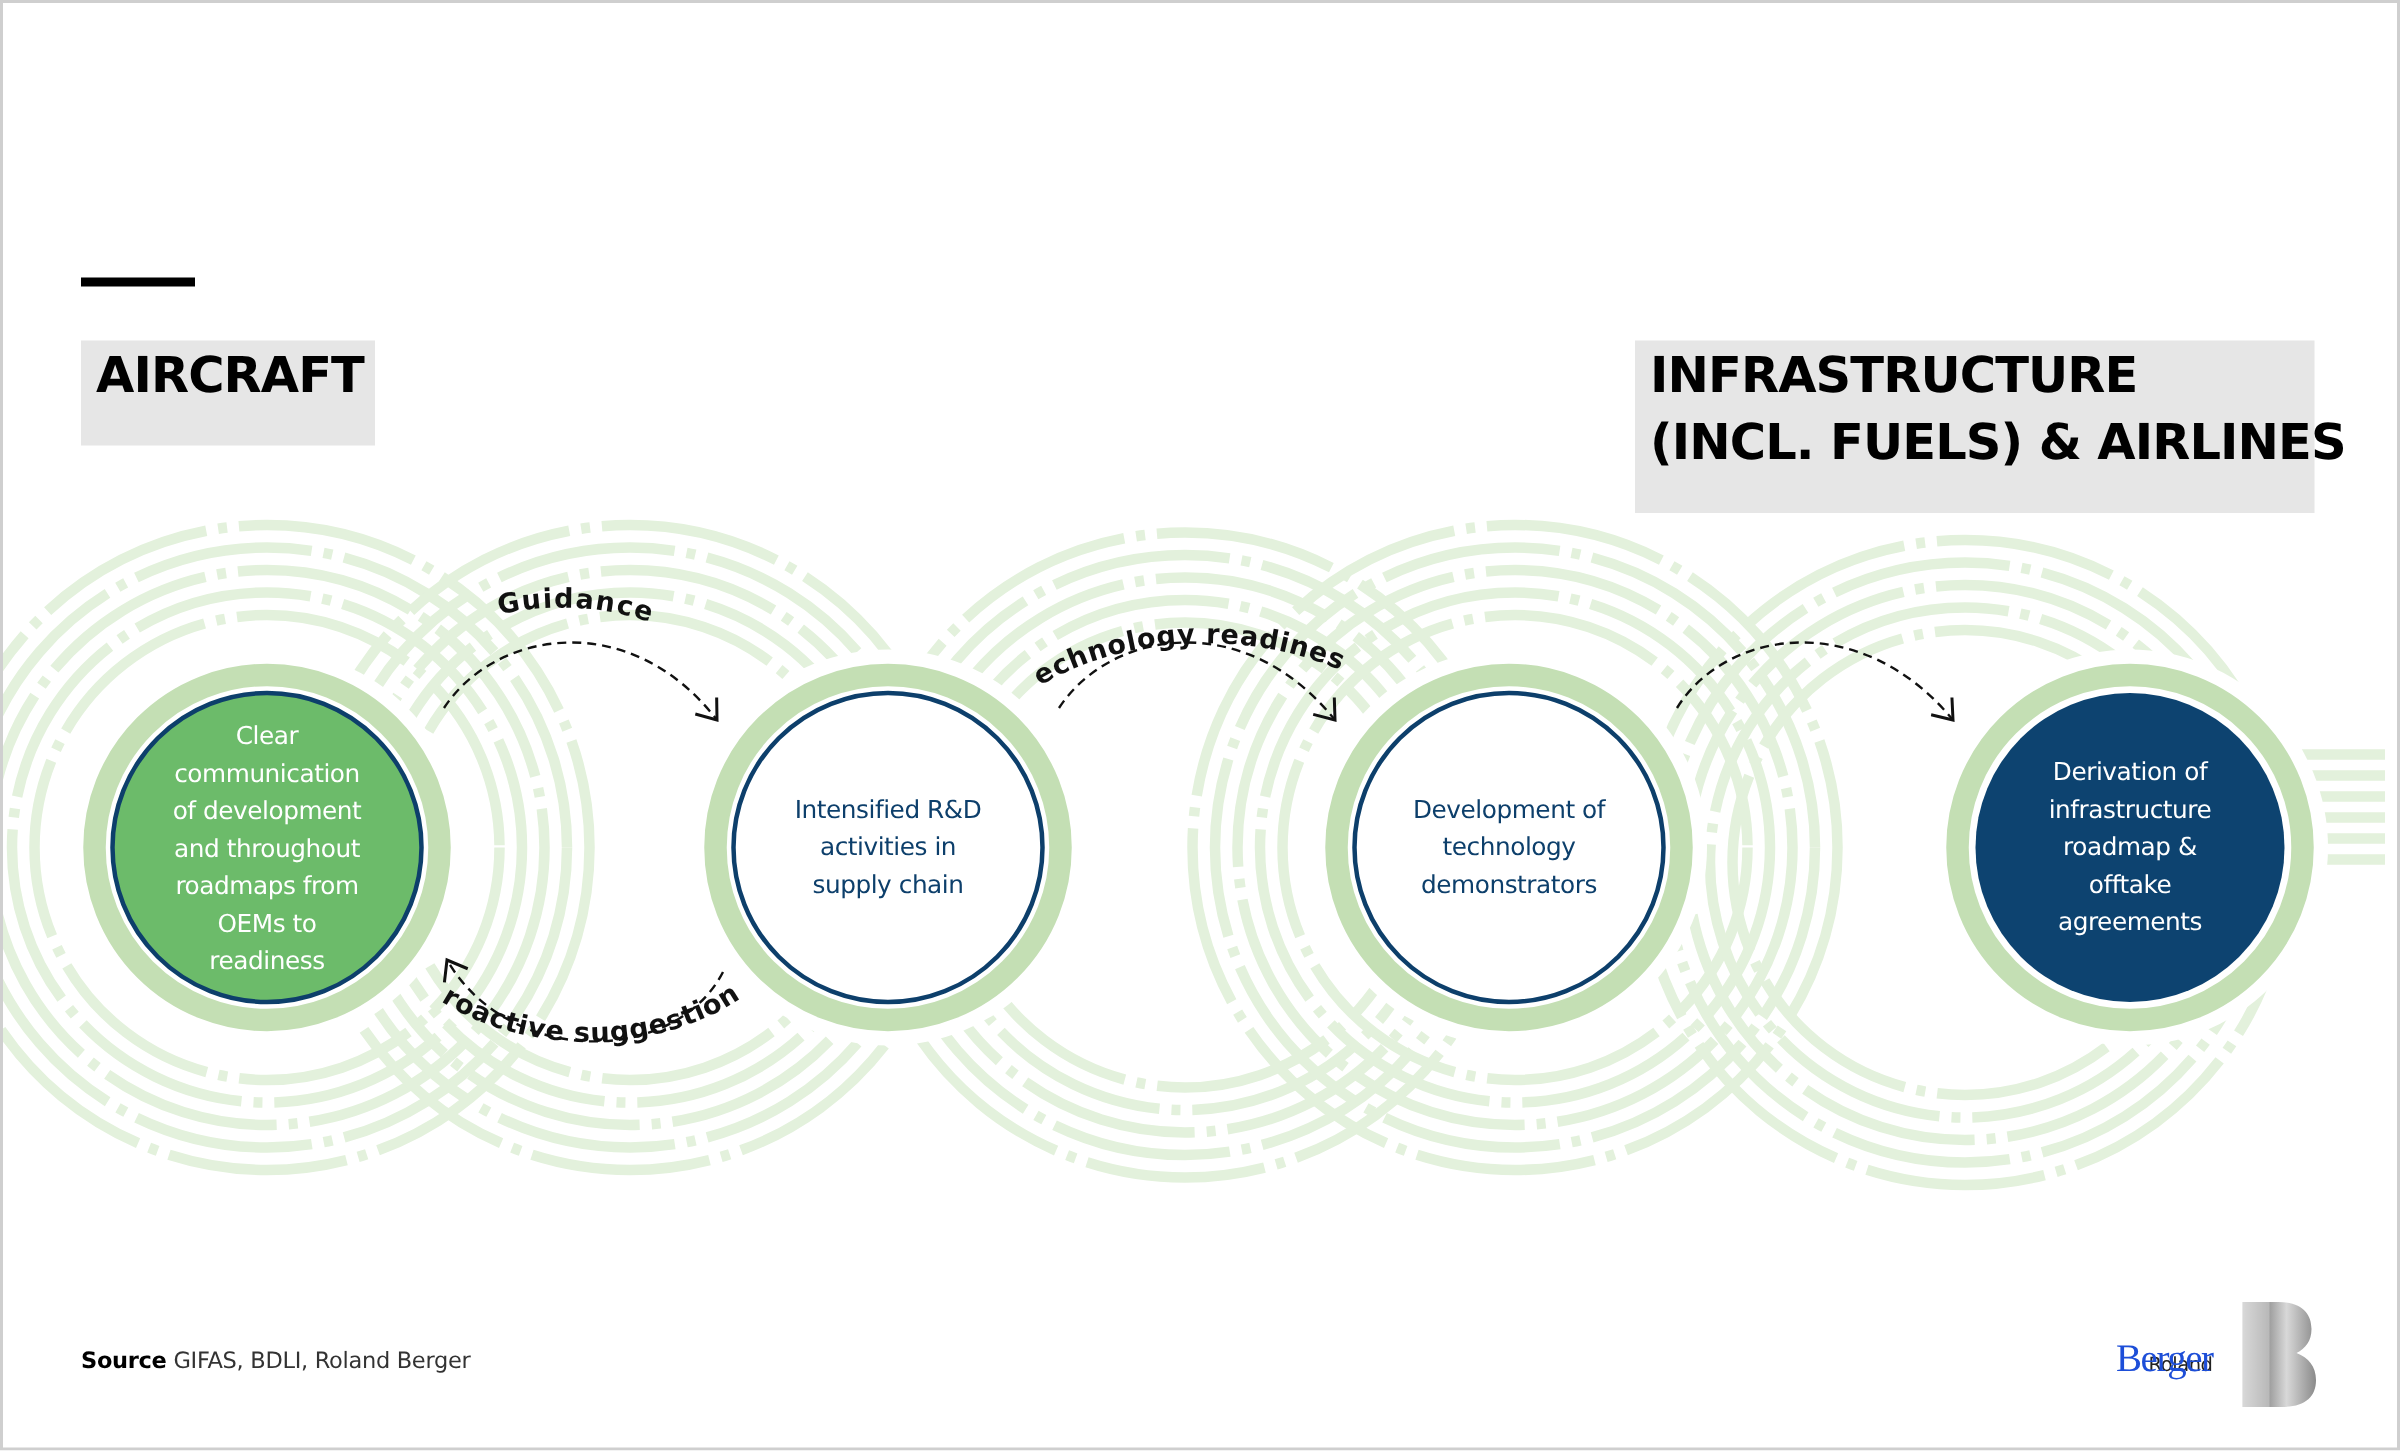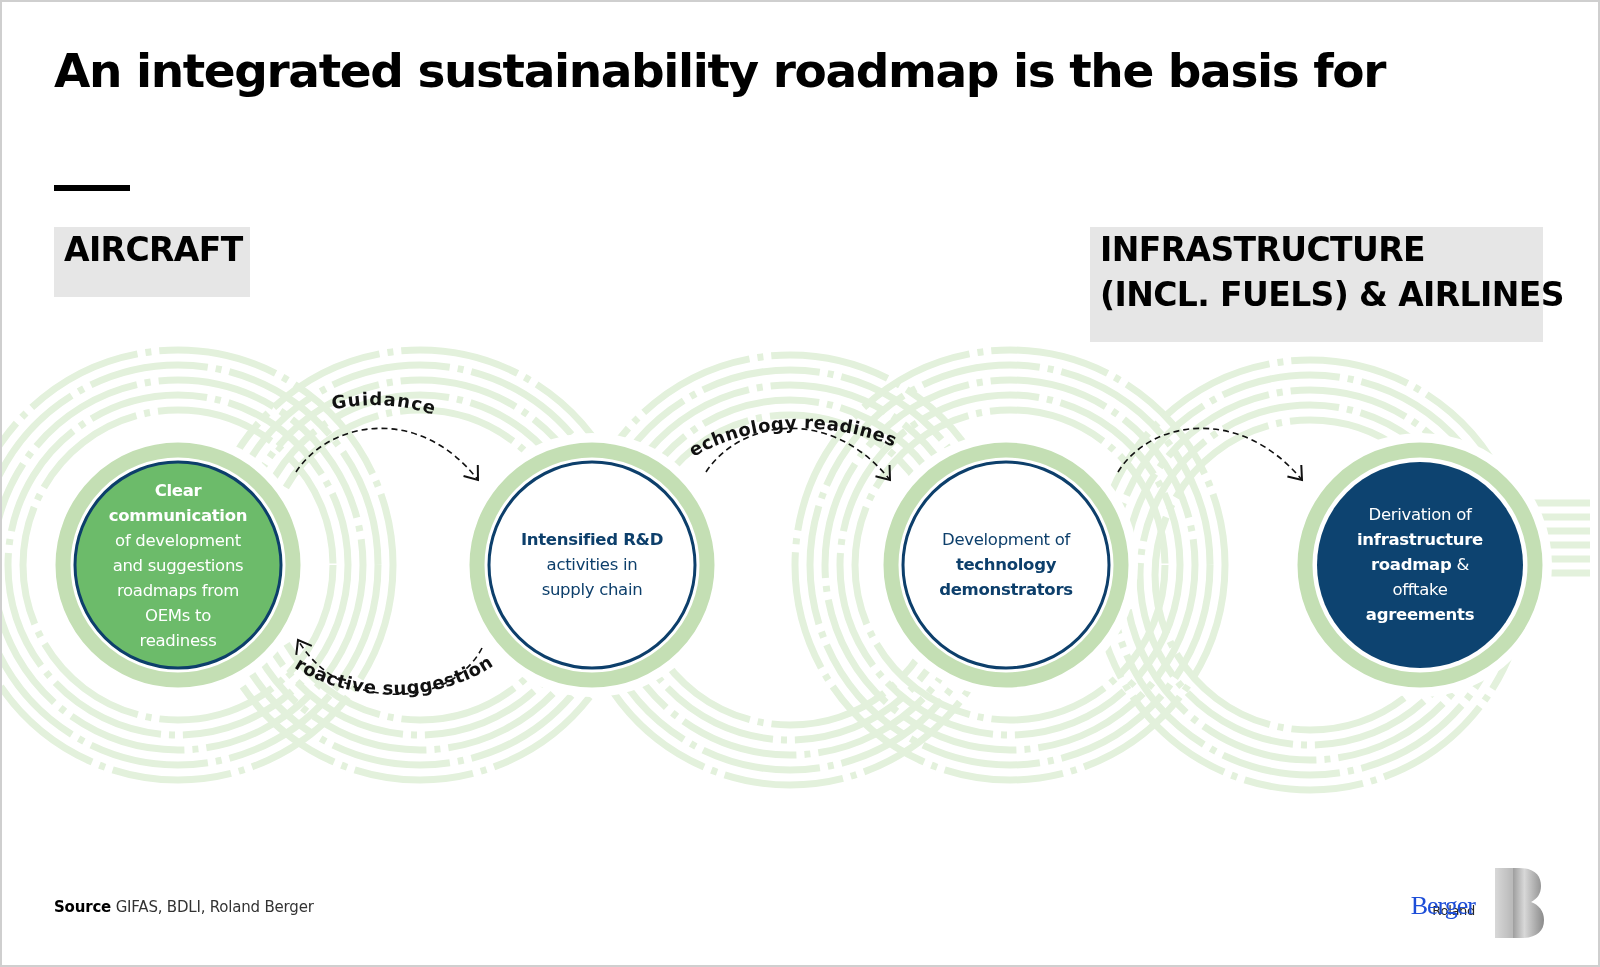--- a/index.html
+++ b/index.html
@@ -7,37 +7,36 @@
   .frame { position: absolute; left: 0; top: 0; width: 1596px; height: 963px; border: 2px solid #cfcfcf; background: #fff; }
   .title { position: absolute; left: 54px; top: 40px; margin: 0; font-family: "DejaVu Sans", sans-serif; font-weight: bold; font-size: 47px; line-height: 62px; color: #000; letter-spacing: -1.4px; }
   .title span { display: block; white-space: nowrap; }
   .title-rule { position: absolute; left: 54px; top: 185px; width: 76px; height: 6px; background: #000; }
   .tag { position: absolute; background: #e6e6e6; color: #000; font-weight: bold; font-family: "DejaVu Sans", sans-serif; font-size: 33px; line-height: 45px; letter-spacing: -0.6px; padding: 0 10px; box-sizing: border-box; }
   .tag span { display: block; white-space: nowrap; }
   .tag-aircraft { left: 54px; top: 227px; width: 196px; height: 70px; }
   .tag-infra { left: 1090px; top: 227px; width: 453px; height: 115px; }
   svg.diagram { position: absolute; left: 0; top: 0; }
   .node-text { position: absolute; width: 170px; text-align: center; font-family: "DejaVu Sans", sans-serif; font-size: 16.5px; line-height: 25px; letter-spacing: -0.3px; }
-  .node-text b { font-weight: bold; }
+  .node-text b { font-weight: normal; }
   .t-white { color: #ffffff; }
   .t-navy { color: #0d3f6b; }
   .footer-source { position: absolute; left: 54px; top: 898px; font-family: "DejaVu Sans", sans-serif; font-size: 15px; color: #333; white-space: nowrap; letter-spacing: -0.2px; }
   .footer-source b { color: #000; }
   .logo { position: absolute; left: 1395px; top: 866px; width: 150px; height: 75px; }
   .logo .roland { position: absolute; right: 70px; top: 13px; font-family: "DejaVu Sans", sans-serif; font-size: 13px; color: #222; letter-spacing: -0.3px; margin-top: 24px; }
   .logo .berger { position: absolute; right: 70px; top: 25px; font-family: Liberation Serif, serif; font-size: 26px; color: #1d4ed8; letter-spacing: -1px; }
   .logo .bmark { position: absolute; right: 0; top: 0; width: 52px; height: 74px; }
 </style>
 </head>
 <body>
 
 <div class="frame"></div>
 
 <h1 class="title">
-  <span>An integrated sustainability roadmap is the basis for</span>
 </h1>
 <div class="title-rule"></div>
 
 <div class="tag tag-aircraft">
   <span>AIRCRAFT</span>
 </div>
 <div class="tag tag-infra">
   <span>INFRASTRUCTURE</span>
   <span>(INCL. FUELS) &amp; AIRLINES</span>
 </div>
@@ -131,21 +130,21 @@
   </text>
   <text font-family="DejaVu Sans, sans-serif" font-weight="bold" font-size="18" fill="#111" letter-spacing="0.5">
     <textPath href="#techready-path" startOffset="50%" text-anchor="middle">Technology readiness</textPath>
   </text>
 </svg>
 
 <div class="node-text t-white" style="left:93px; top:478px;">
   <div><b>Clear</b></div>
   <div><b>communication</b></div>
   <div>of development</div>
-  <div>and suggestions</div>
+  <div>and throughout</div>
   <div>roadmaps from</div>
   <div>OEMs to</div>
   <div>readiness</div>
 </div>
 
 <div class="node-text t-navy" style="left:507px; top:527px;">
   <div><b>Intensified R&amp;D</b></div>
   <div>activities in</div>
   <div>supply chain</div>
 </div>

